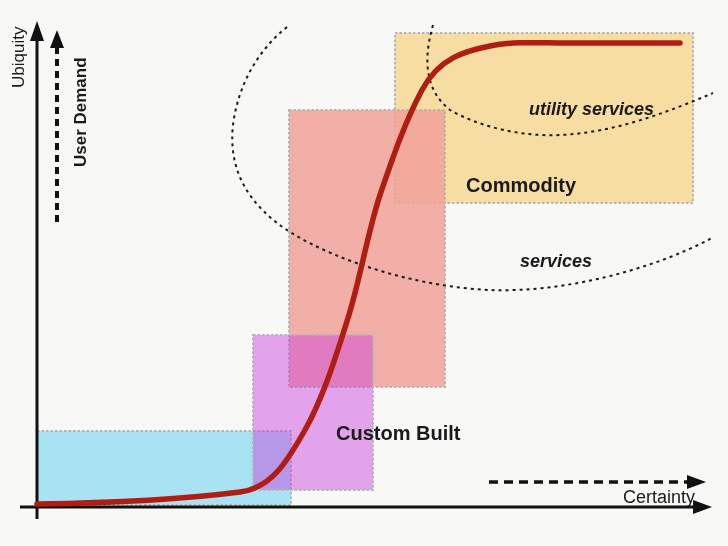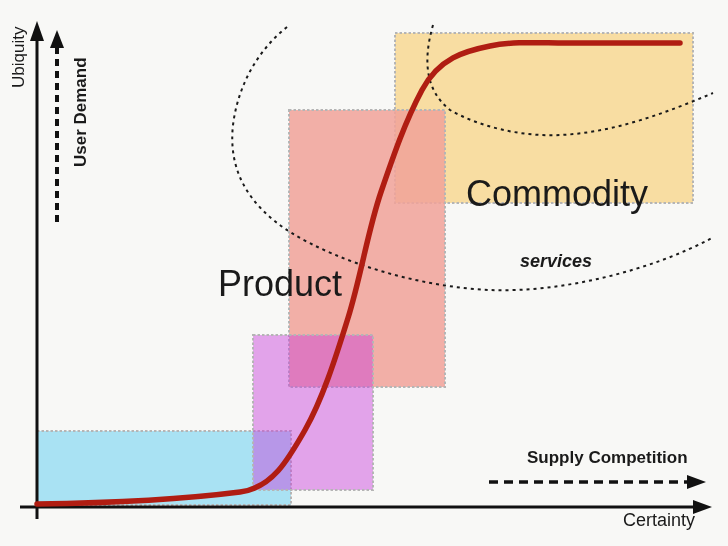--- a/index.html
+++ b/index.html
@@ -10,21 +10,21 @@
     overflow:hidden;
     font-family:"Liberation Sans", sans-serif;
   }
   .canvas svg{position:absolute;left:0;top:0;}
   .label{
     position:absolute;
     color:#1a1a1a;
     white-space:nowrap;
     line-height:1.1;
   }
-  .stage-label{font-size:36px;font-weight:normal;}
+  .stage-label{font-size:20px;font-weight:bold;}
   .service-label{font-size:18px;font-weight:bold;font-style:italic;}
   .axis-arrow-label{font-size:17px;font-weight:bold;}
   .axis-name-label{font-size:18px;font-weight:normal;}
   .rot{transform:rotate(-90deg);transform-origin:0 0;}
 </style>
 </head>
 <body>
 
 <div class="canvas">
 
@@ -44,23 +44,23 @@
     <polygon points="712,507 693,500 693,514" fill="#111111"></polygon>
 
     <line x1="57" y1="222" x2="57" y2="46" stroke-width="4" stroke-dasharray="7 5" stroke="#111111"></line>
     <polygon points="57,30 50,48 64,48" fill="#111111"></polygon>
     <line x1="489" y1="482" x2="690" y2="482" stroke-width="3.5" stroke-dasharray="9 6" stroke="#111111"></line>
     <polygon points="706,482 687,475 687,489" fill="#111111"></polygon>
 
     <path d="M 37 504 C 110 503 185 499 240 492 C 272 488 288 460 305 430 C 322 400 335 360 348 318 C 361 276 368 230 381 192 C 394 154 405 122 422 90 C 439 58 465 51 490 46 C 515 41 540 43 565 43 L 680 43" fill="none" stroke-width="5.5" stroke-linecap="round" stroke="#b01d12"></path>
   </svg>
 
-  <div class="label stage-label" style="left:218px;top:264px;">Product</div>
+  <div class="label stage-label" style="left:336px;top:422px;">Custom Built</div>
   <div class="label stage-label" style="left:466px;top:174px;">Commodity</div>
 
+  <div class="label service-label" style="left:529px;top:100px;">utility services</div>
   <div class="label service-label" style="left:520px;top:252px;">services</div>
 
   <div class="label axis-name-label rot" style="left:10px;top:88px;font-size:17px;">Ubiquity</div>
   <div class="label axis-arrow-label rot" style="left:72px;top:167px;">User Demand</div>
-  <div class="label axis-arrow-label" style="left:527px;top:449px;">Supply Competition</div>
-  <div class="label axis-name-label" style="left:623px;top:511px;text-align:center;">Certainty</div>
+  <div class="label axis-name-label" style="left:623px;top:488px;text-align:center;">Certainty</div>
 
 </div>
 
 </body></html>

